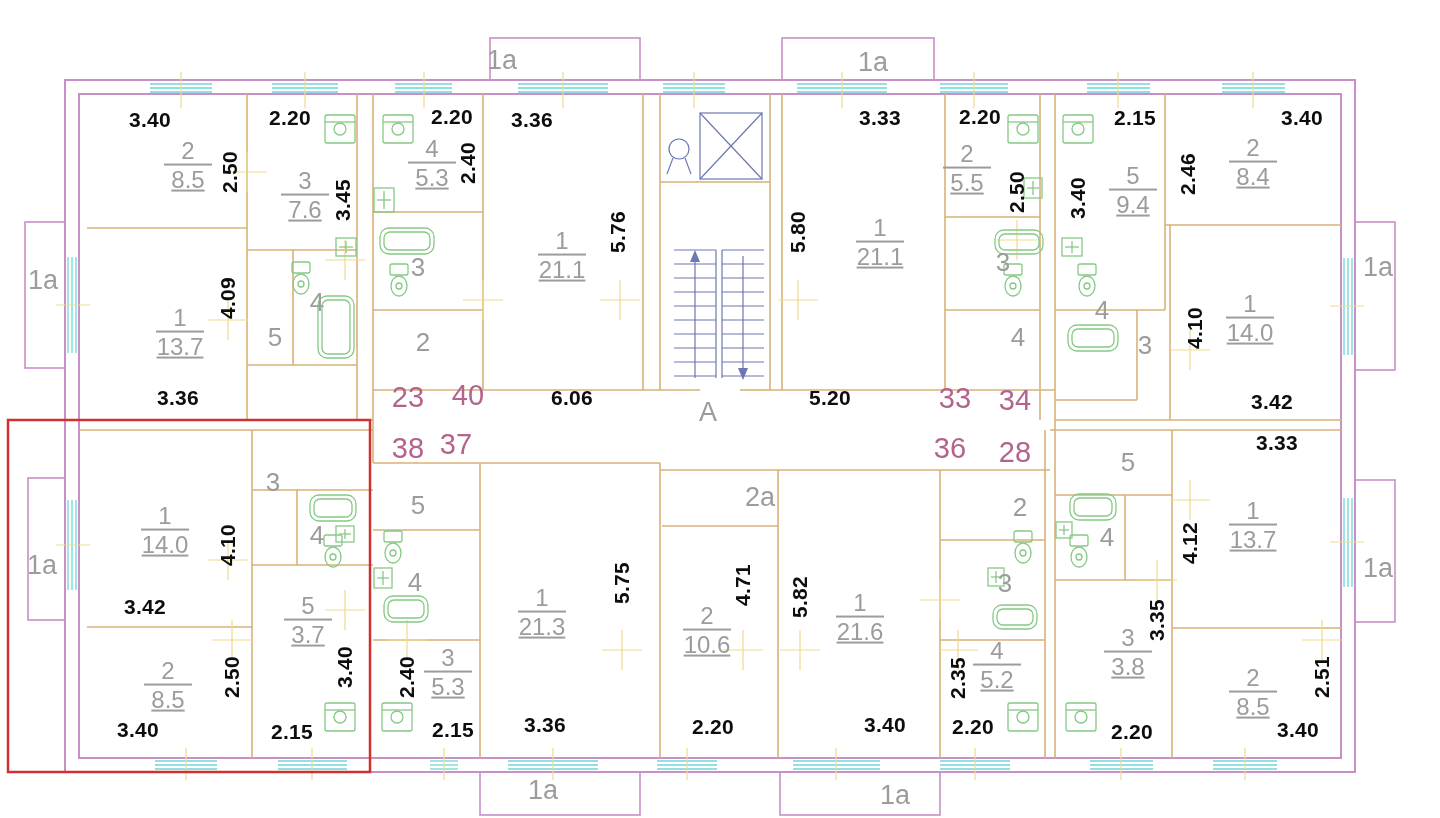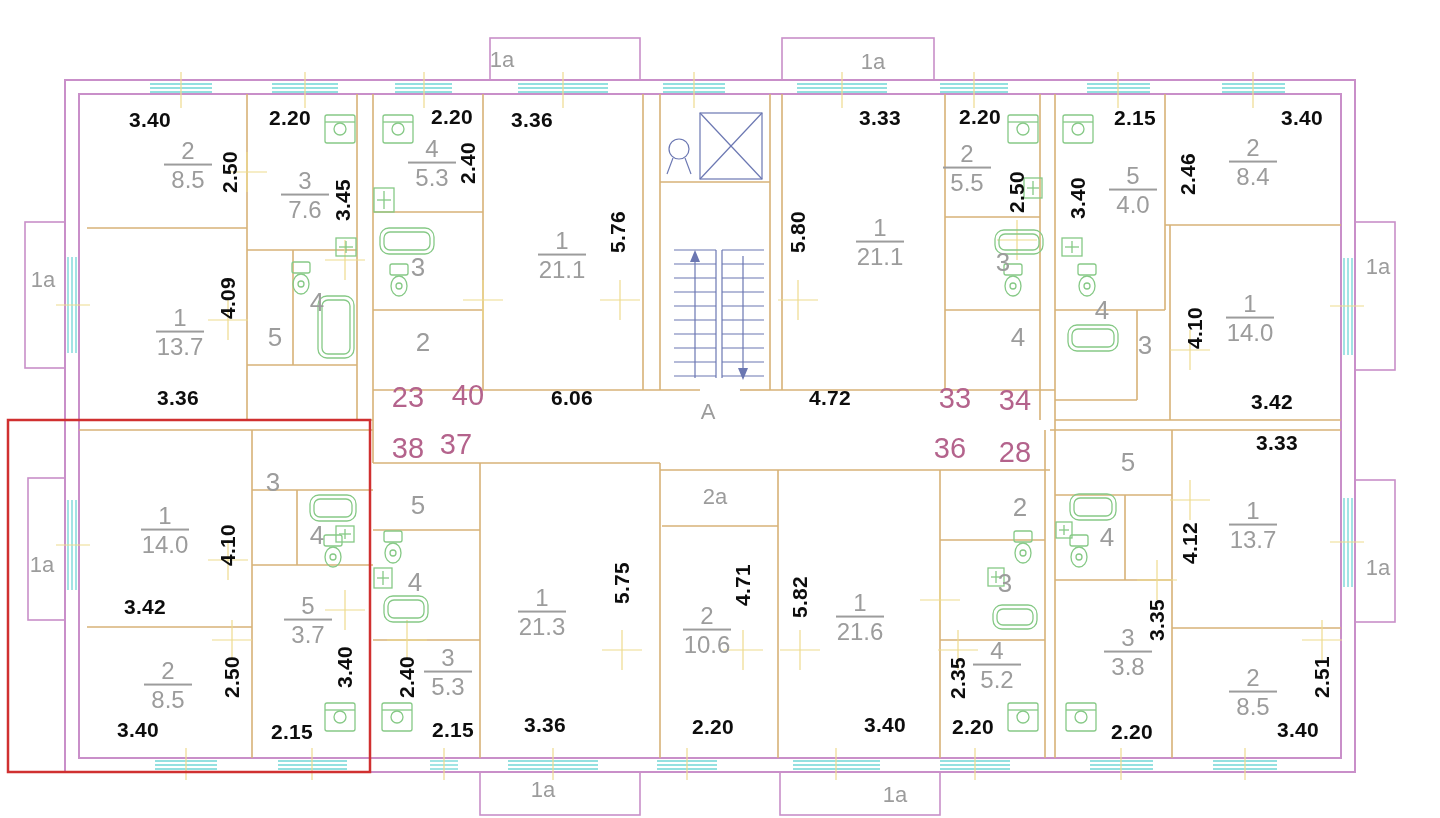--- a/index.html
+++ b/index.html
@@ -16,24 +16,24 @@
   #stairG line,#stairG rect,#stairG circle{fill:none;stroke:var(--stair);stroke-width:1.2;}
   #stairG polygon{fill:var(--stair);stroke:none;}
   #hlG rect{fill:none;stroke:var(--highlight);stroke-width:2.5;}
   
   .lbl{position:absolute;transform:translate(-50%,-50%);white-space:nowrap;}
   .dim{font-size:21px;font-weight:bold;color:var(--dimtext);letter-spacing:.3px;}
   .dim.vert{transform:translate(-50%,-50%) rotate(-90deg);}
   .frac{display:flex;flex-direction:column;align-items:center;color:var(--roomtext);
         font-size:24px;line-height:1.06;}
   .frac .num{min-width:40px;text-align:center;border-bottom:2px solid var(--roomtext);padding:0 4px 1px;}
-  .frac .den{padding-top:1px;}
+  .frac .den{padding-top:1px;text-decoration:underline;}
   .rm{font-size:26px;color:var(--roomtext);}
   .apt{font-size:29px;color:var(--apttext);}
-  .zone{font-size:22px;color:var(--roomtext);}
+  .zone{font-size:27px;color:var(--roomtext);}
 </style>
 </head>
 <body>
 
 <div class="plan">
   <svg width="1440" height="818" viewBox="0 0 1440 818">
     <g id="balconyG">
         <rect x="490" y="38" width="150" height="42"></rect>
         <rect x="782" y="38" width="152" height="42"></rect>
         <rect x="480" y="772" width="160" height="43"></rect>
@@ -379,21 +379,21 @@
       <div class="lbl dim vert" style="left: 468px; top: 163px;">2.40</div>
       <div class="lbl dim vert" style="left: 228px; top: 298px;">4.09</div>
       <div class="lbl dim vert" style="left: 618px; top: 232px;">5.76</div>
       <div class="lbl dim vert" style="left: 798px; top: 232px;">5.80</div>
       <div class="lbl dim vert" style="left: 1017px; top: 192px;">2.50</div>
       <div class="lbl dim vert" style="left: 1078px; top: 198px;">3.40</div>
       <div class="lbl dim vert" style="left: 1188px; top: 174px;">2.46</div>
       <div class="lbl dim vert" style="left: 1195px; top: 328px;">4.10</div>
       <div class="lbl dim" style="left: 178px; top: 398px;">3.36</div>
       <div class="lbl dim" style="left: 572px; top: 398px;">6.06</div>
-      <div class="lbl dim" style="left: 830px; top: 398px;">4.72</div>
+      <div class="lbl dim" style="left: 830px; top: 398px;">5.20</div>
       <div class="lbl dim" style="left: 1272px; top: 402px;">3.42</div>
       <div class="lbl dim" style="left: 145px; top: 607px;">3.42</div>
       <div class="lbl dim" style="left: 1277px; top: 443px;">3.33</div>
       <div class="lbl dim vert" style="left: 228px; top: 545px;">4.10</div>
       <div class="lbl dim vert" style="left: 232px; top: 677px;">2.50</div>
       <div class="lbl dim vert" style="left: 345px; top: 667px;">3.40</div>
       <div class="lbl dim vert" style="left: 407px; top: 677px;">2.40</div>
       <div class="lbl dim vert" style="left: 622px; top: 583px;">5.75</div>
       <div class="lbl dim vert" style="left: 743px; top: 585px;">4.71</div>
       <div class="lbl dim vert" style="left: 800px; top: 597px;">5.82</div>
@@ -433,21 +433,21 @@
       <div class="lbl frac" style="left: 967px; top: 168px;">
         <span class="num">2</span>
         <span class="den">5.5</span>
       </div>
       <div class="lbl frac" style="left: 880px; top: 242px;">
         <span class="num">1</span>
         <span class="den">21.1</span>
       </div>
       <div class="lbl frac" style="left: 1133px; top: 190px;">
         <span class="num">5</span>
-        <span class="den">4.0</span>
+        <span class="den">9.4</span>
       </div>
       <div class="lbl frac" style="left: 1253px; top: 162px;">
         <span class="num">2</span>
         <span class="den">8.4</span>
       </div>
       <div class="lbl frac" style="left: 1250px; top: 318px;">
         <span class="num">1</span>
         <span class="den">14.0</span>
       </div>
       <div class="lbl frac" style="left: 165px; top: 530px;">
@@ -519,16 +519,16 @@
       <div class="lbl apt" style="left: 950px; top: 448px;">36</div>
       <div class="lbl apt" style="left: 1015px; top: 452px;">28</div>
       <div class="lbl zone" style="left: 502px; top: 60px;">1a</div>
       <div class="lbl zone" style="left: 873px; top: 62px;">1a</div>
       <div class="lbl zone" style="left: 43px; top: 280px;">1a</div>
       <div class="lbl zone" style="left: 42px; top: 565px;">1a</div>
       <div class="lbl zone" style="left: 1378px; top: 267px;">1a</div>
       <div class="lbl zone" style="left: 1378px; top: 568px;">1a</div>
       <div class="lbl zone" style="left: 543px; top: 790px;">1a</div>
       <div class="lbl zone" style="left: 895px; top: 795px;">1a</div>
-      <div class="lbl zone" style="left: 715px; top: 497px;">2a</div>
+      <div class="lbl zone" style="left: 760px; top: 497px;">2a</div>
       <div class="lbl zone" style="left: 708px; top: 412px;">A</div>
     </div>
 </div>
 
 </body></html>

